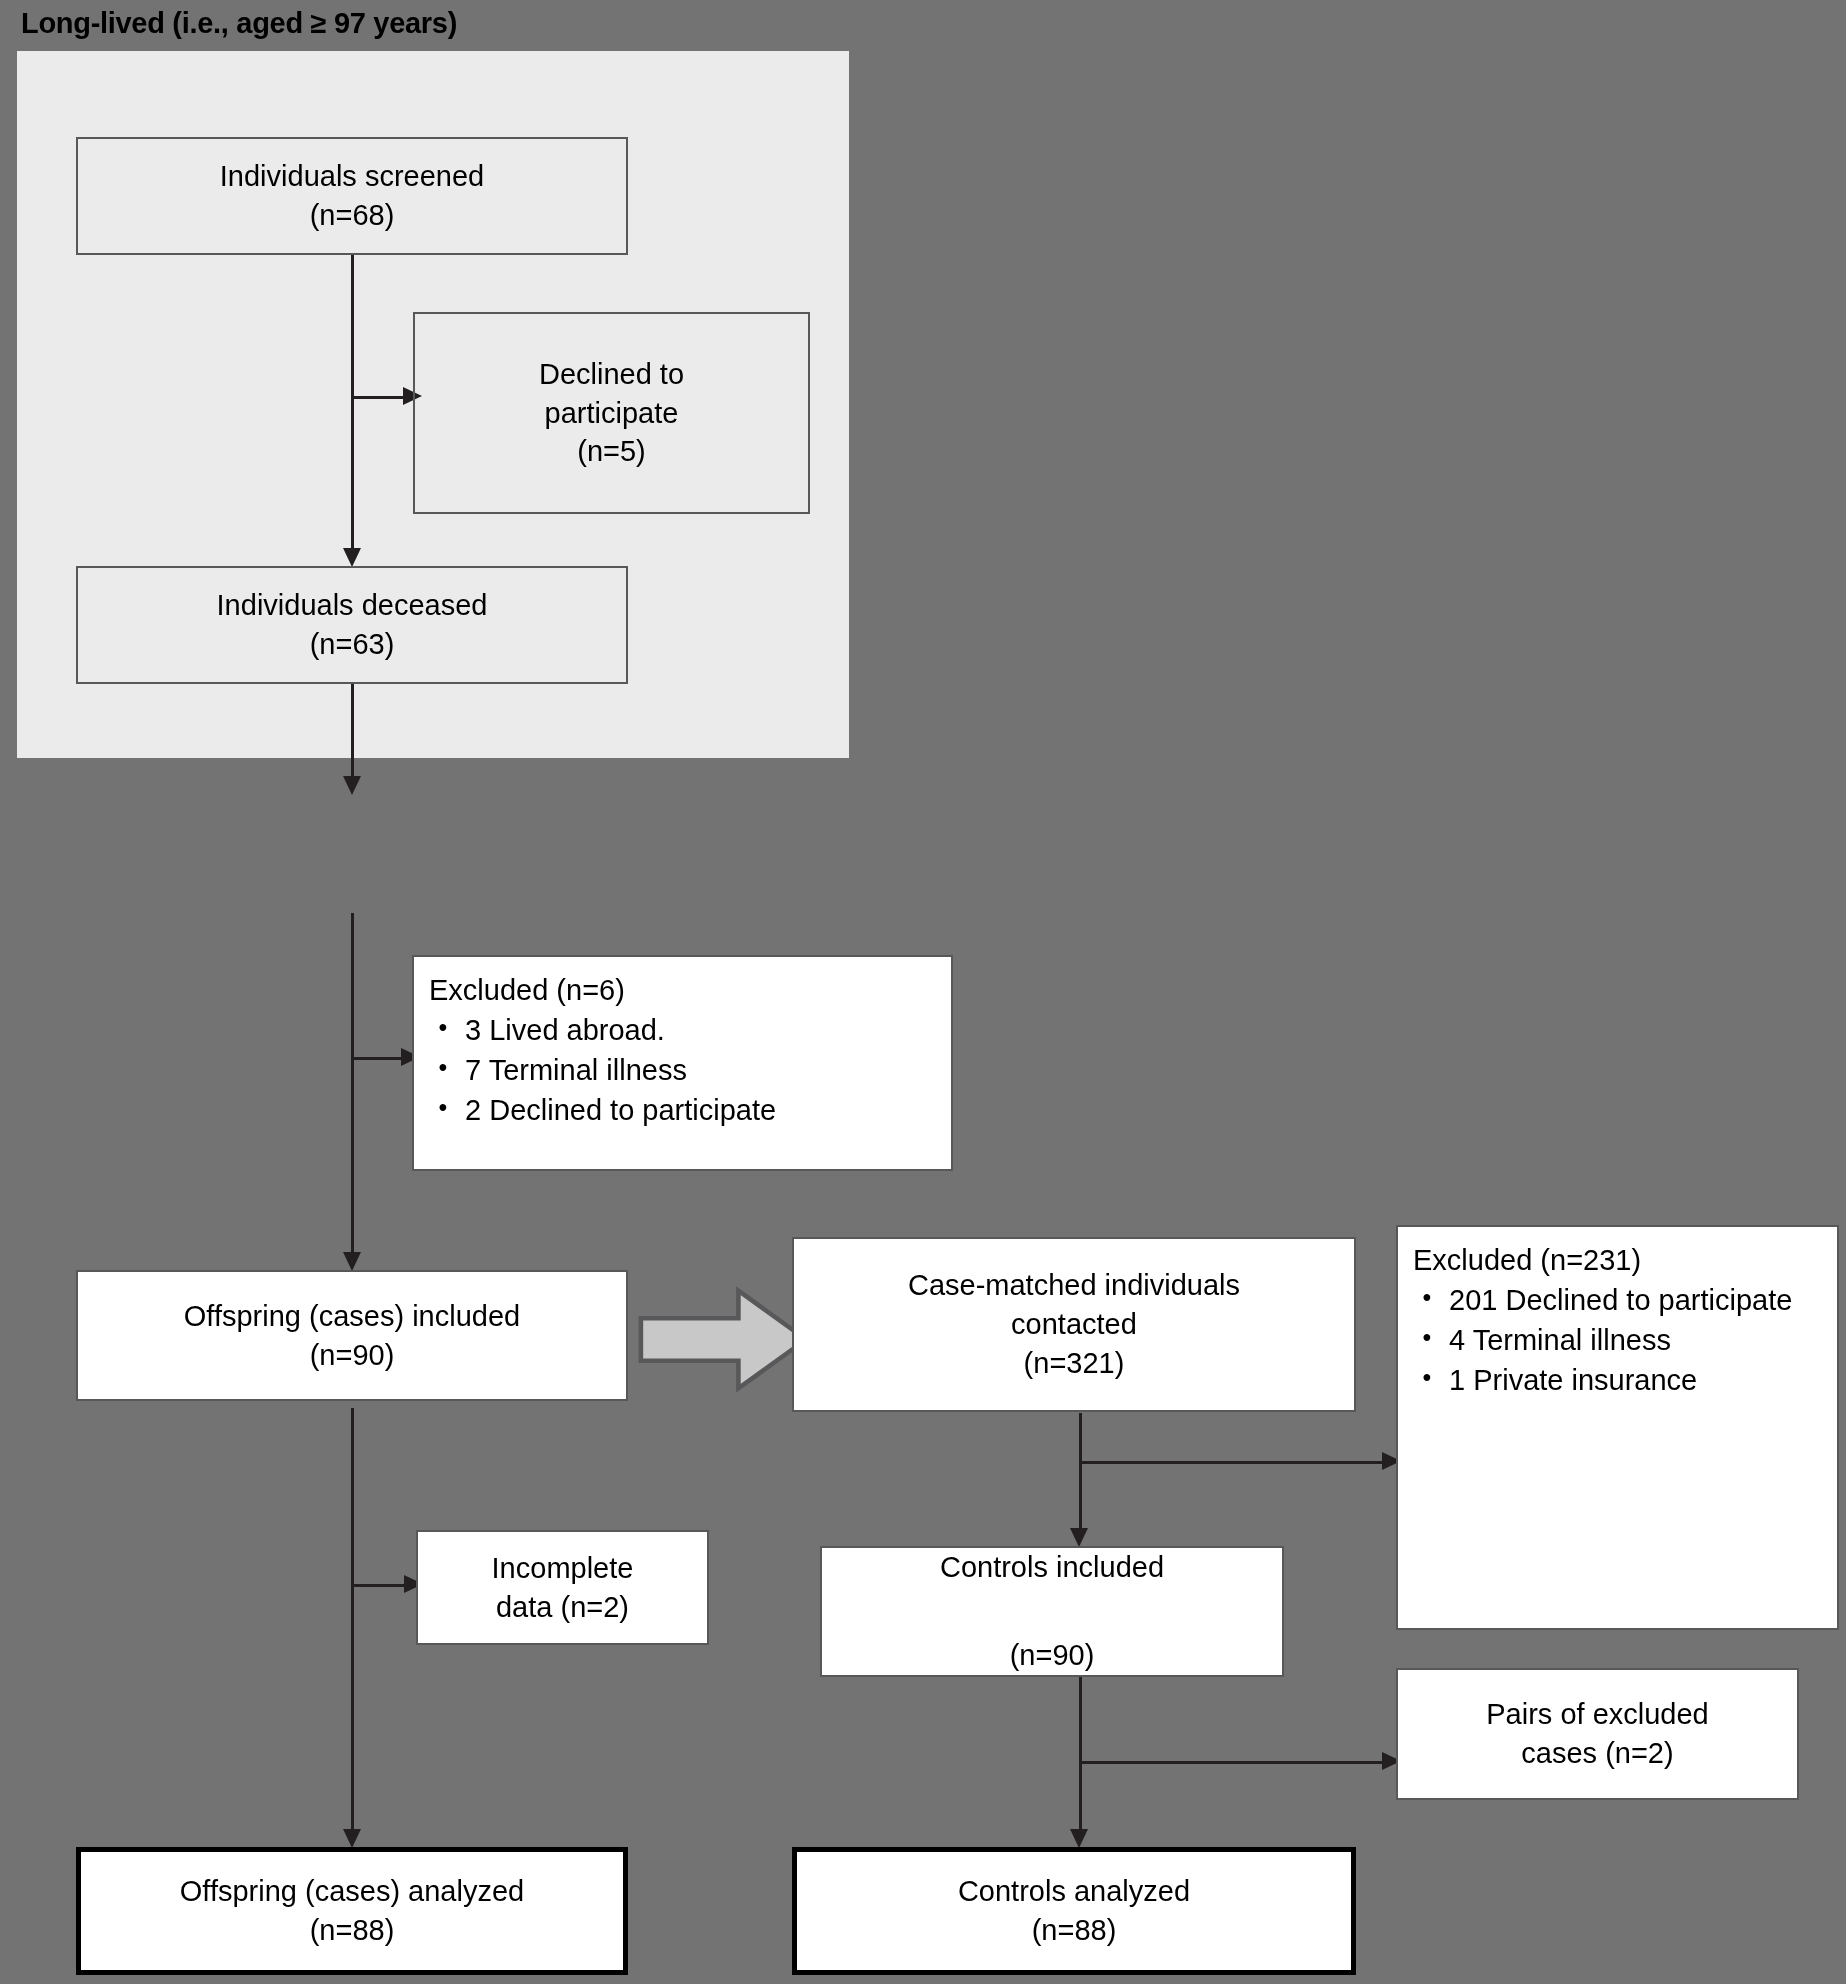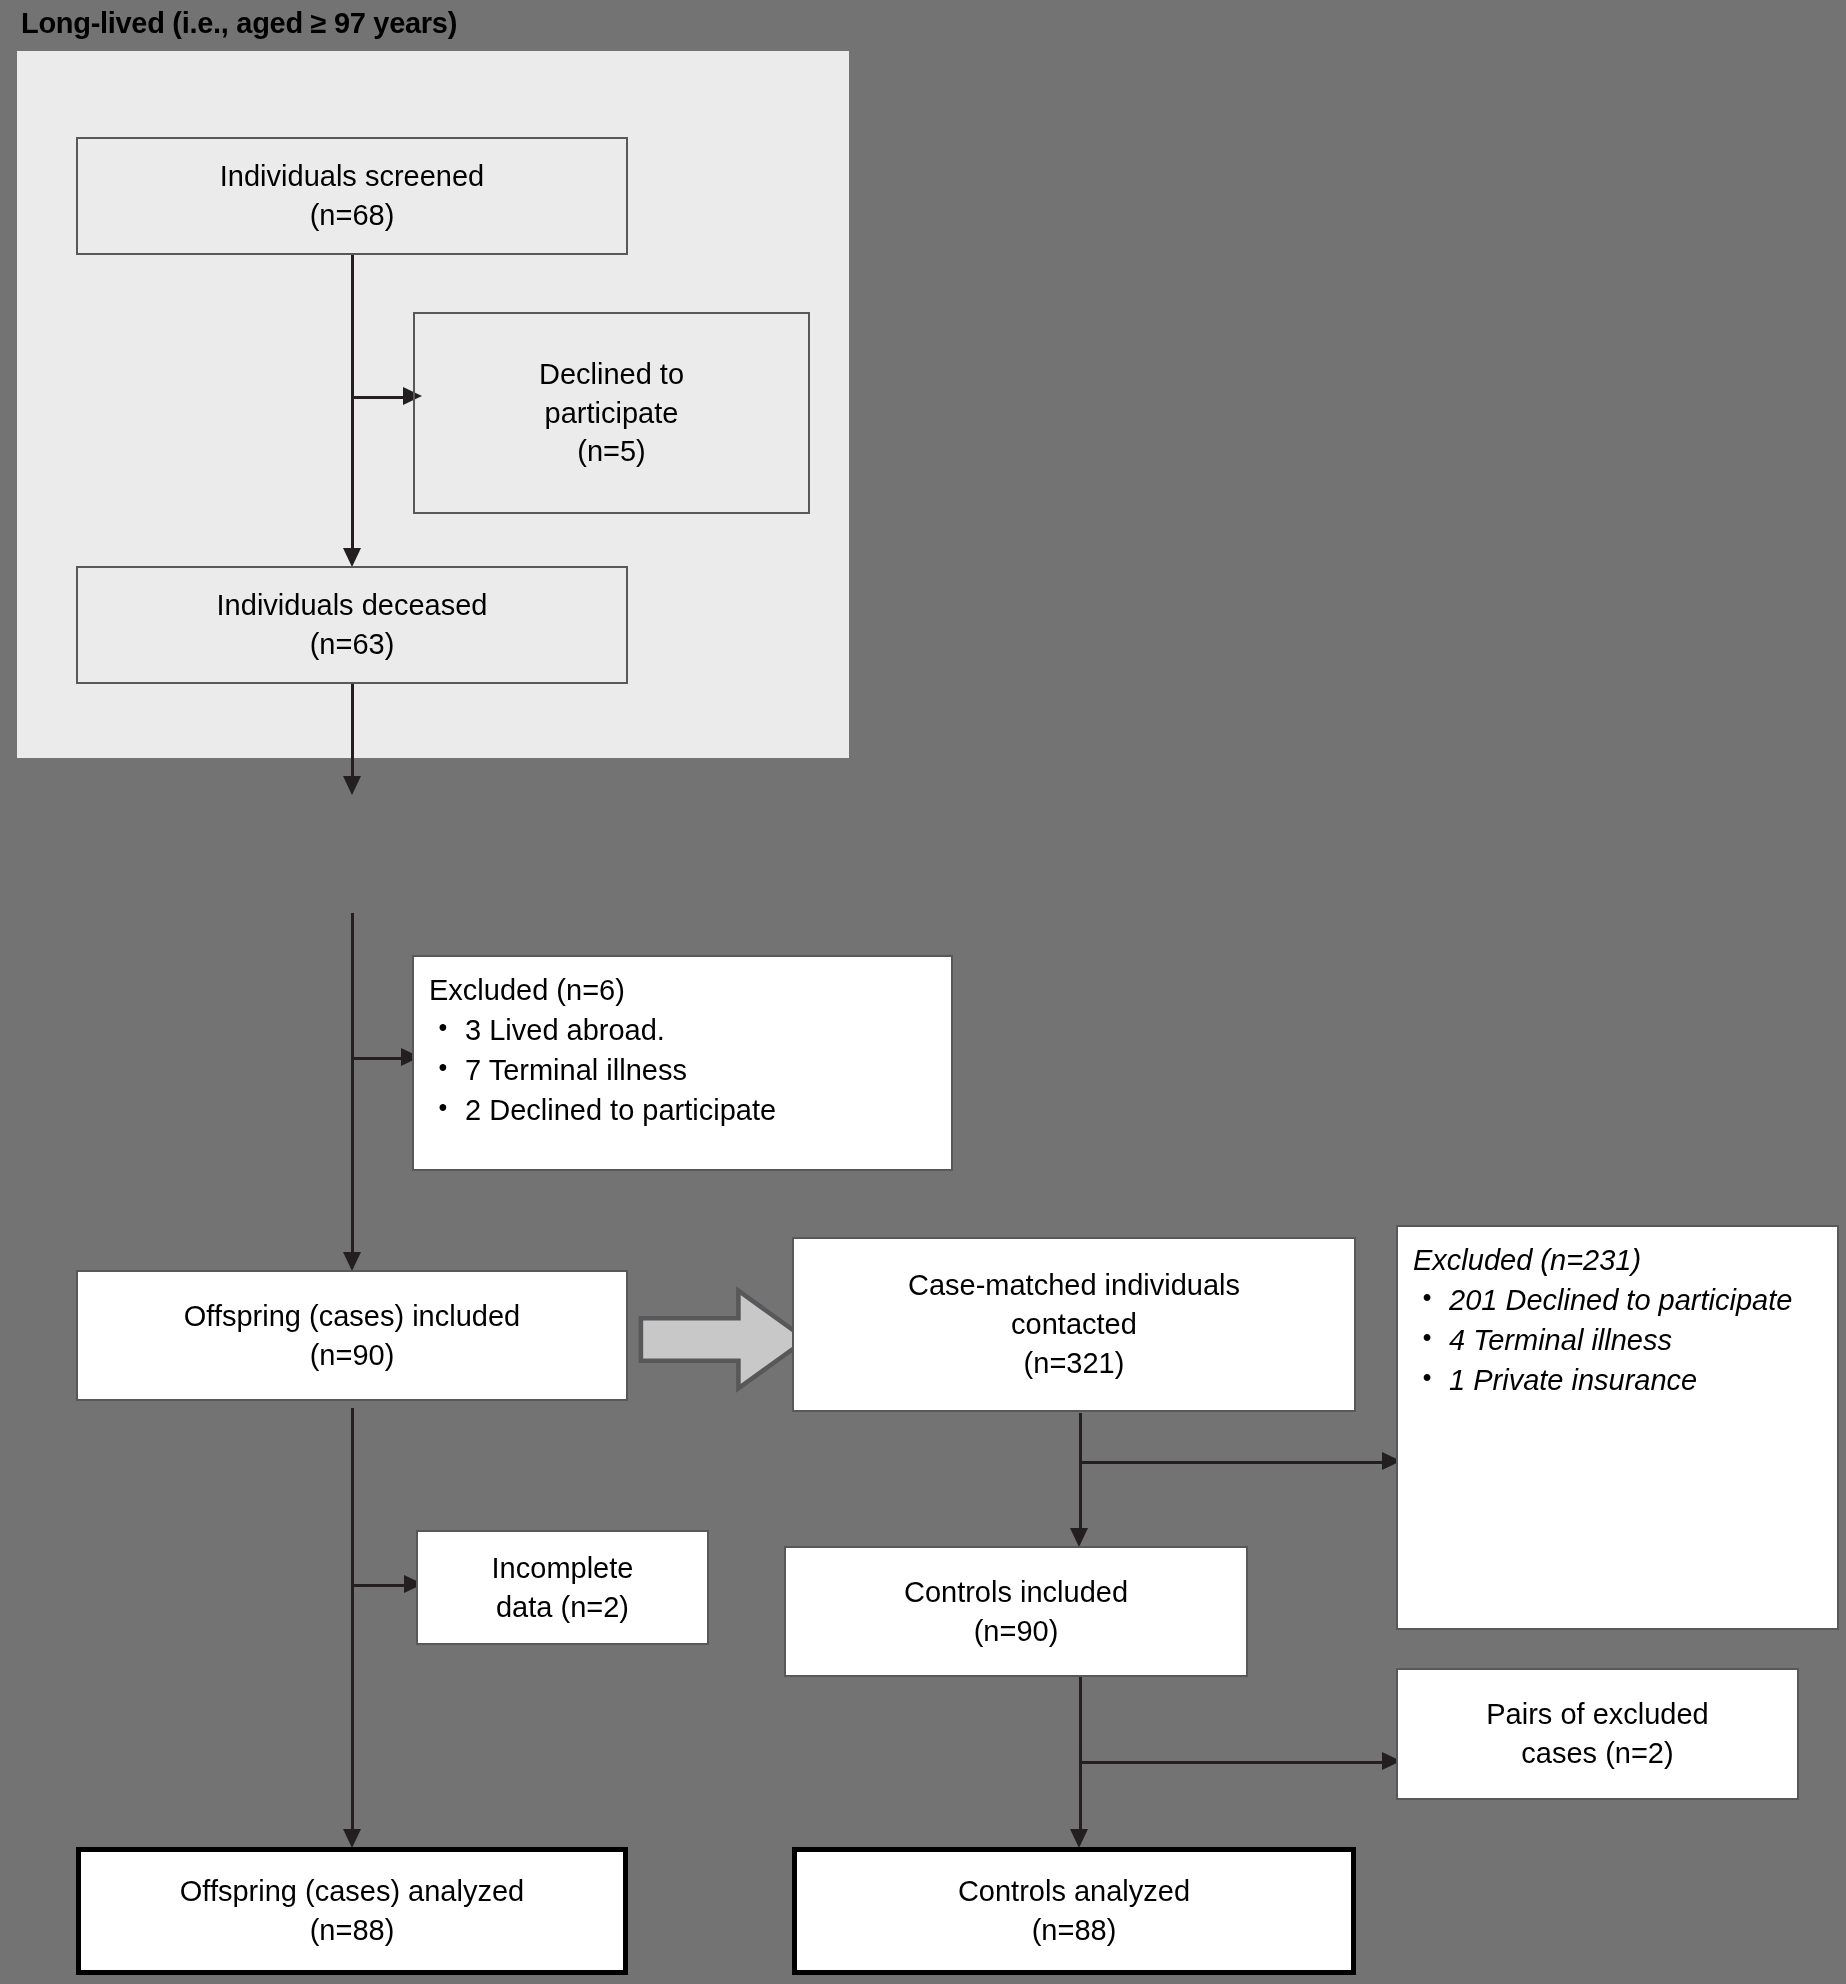--- a/index.html
+++ b/index.html
@@ -184,37 +184,37 @@
     <span class="ln">contacted</span>
     <span class="ln">(n=321)</span>
   </div>
 
   <div class="vline" style="left:1079px; top:1413px; height:115px;"></div>
   <div class="arrow-down" style="left:1070px; top:1528px;"></div>
 
   <div class="hline" style="left:1079px; top:1461px; width:308px;"></div>
   <div class="arrow-right" style="left:1382px; top:1452px;"></div>
 
-  <div class="box white-bg" style="left:784px; top:1546px; width:464px; height:131px;">
+  <div class="box white-bg" style="left:820px; top:1546px; width:464px; height:131px;justify-content:space-between;">
     <span class="ln">Controls included</span>
     <span class="ln">(n=90)</span>
   </div>
 
   <div class="vline" style="left:1079px; top:1677px; height:152px;"></div>
   <div class="arrow-down" style="left:1070px; top:1829px;"></div>
 
   <div class="hline" style="left:1079px; top:1761px; width:308px;"></div>
   <div class="arrow-right" style="left:1382px; top:1752px;"></div>
 
   <div class="box bold-box white-bg" style="left:792px; top:1847px; width:564px; height:128px;">
     <span class="ln">Controls analyzed</span>
     <span class="ln">(n=88)</span>
   </div>
 
-  <div class="listbox" style="left:1396px; top:1225px; width:443px; height:405px;font-style:italic;">
+  <div class="listbox" style="left:1396px; top:1225px; width:443px; height:405px;">
     <span class="lead">Excluded (n=231)</span>
     <ul>
       <li>201 Declined to participate</li>
       <li>4 Terminal illness</li>
       <li>1 Private insurance</li>
     </ul>
   </div>
 
   <div class="box white-bg" style="left:1396px; top:1668px; width:403px; height:132px;">
     <span class="ln">Pairs of excluded</span>

